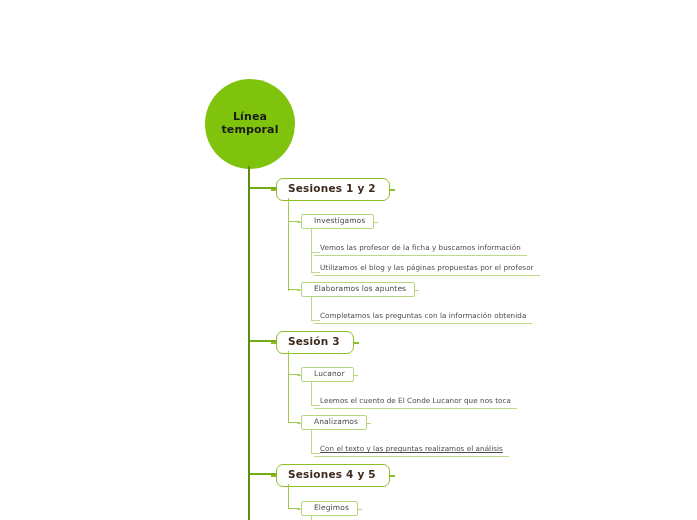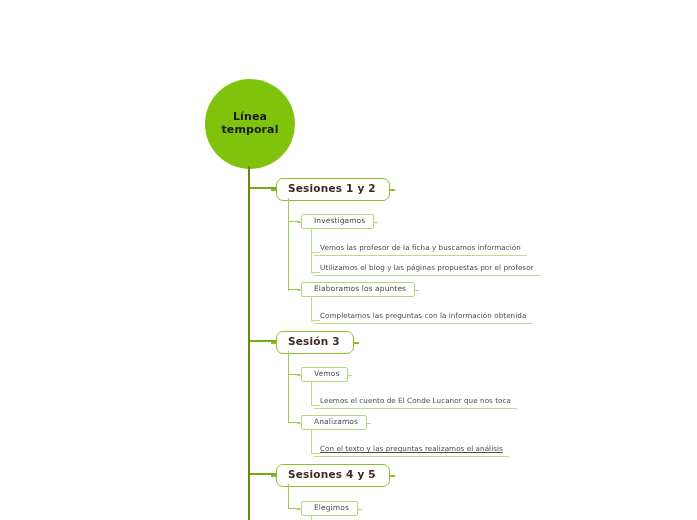--- a/index.html
+++ b/index.html
@@ -203,21 +203,21 @@
     <span>Sesión 3</span>
   </div>
 
   <div class="conn-v" style="left:288px; top:351px; height:72px;"></div>
   <div class="conn-h" style="left:288px; top:374px; width:12px;"></div>
   <div class="conn-h" style="left:288px; top:422px; width:12px;"></div>
 
   <div class="node-l2" style="left:301px; top:367px;">
     <span class="ear-left"></span>
     <span class="ear-right"></span>
-    <span>Vemos</span>
+    <span>Lucanor</span>
   </div>
   <div class="conn-v pale" style="left:311px; top:382px; height:23px;"></div>
   <div class="conn-h pale" style="left:311px; top:405px; width:9px;"></div>
 
   <div class="node-l3" style="left:314px; top:396px;">
     <span>Leemos el cuento de El Conde Lucanor que nos toca</span>
   </div>
 
   <div class="node-l2" style="left:301px; top:415px;">
     <span class="ear-left"></span>

